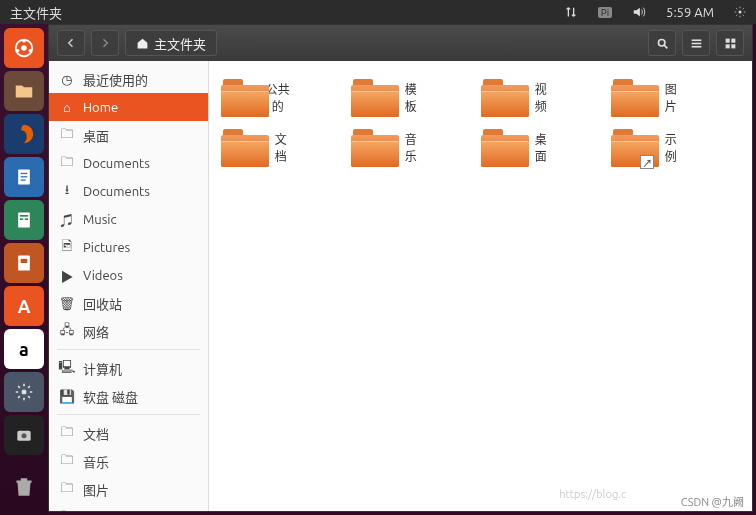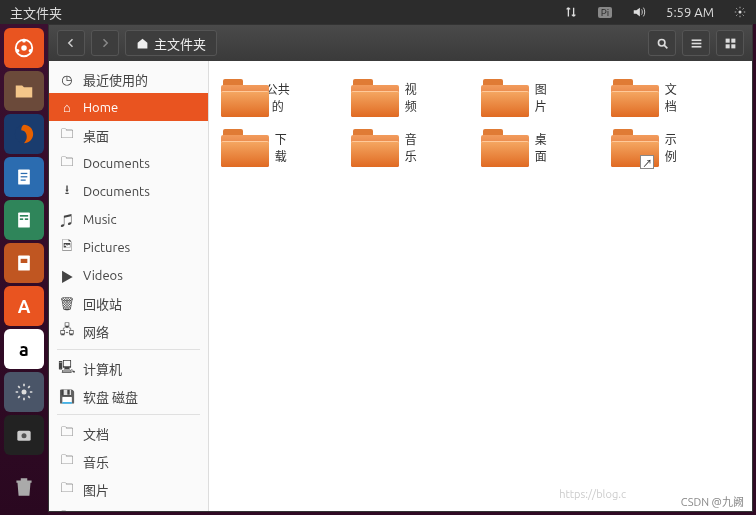--- a/index.html
+++ b/index.html
@@ -257,45 +257,45 @@
               <div class="folder-front"></div>
             </div>
             <div class="file-label">公共的</div>
           </div>
           <div class="file-item">
             <div class="folder">
               <div class="folder-tab"></div>
               <div class="folder-body"></div>
               <div class="folder-front"></div>
             </div>
+            <div class="file-label">模板</div>
+          </div>
+          <div class="file-item">
+            <div class="folder">
+              <div class="folder-tab"></div>
+              <div class="folder-body"></div>
+              <div class="folder-front"></div>
+            </div>
             <div class="file-label">视频</div>
           </div>
           <div class="file-item">
             <div class="folder">
               <div class="folder-tab"></div>
               <div class="folder-body"></div>
               <div class="folder-front"></div>
             </div>
             <div class="file-label">图片</div>
           </div>
           <div class="file-item">
             <div class="folder">
               <div class="folder-tab"></div>
               <div class="folder-body"></div>
               <div class="folder-front"></div>
             </div>
             <div class="file-label">文档</div>
-          </div>
-          <div class="file-item">
-            <div class="folder">
-              <div class="folder-tab"></div>
-              <div class="folder-body"></div>
-              <div class="folder-front"></div>
-            </div>
-            <div class="file-label">下载</div>
           </div>
           <div class="file-item">
             <div class="folder">
               <div class="folder-tab"></div>
               <div class="folder-body"></div>
               <div class="folder-front"></div>
             </div>
             <div class="file-label">音乐</div>
           </div>
           <div class="file-item">

